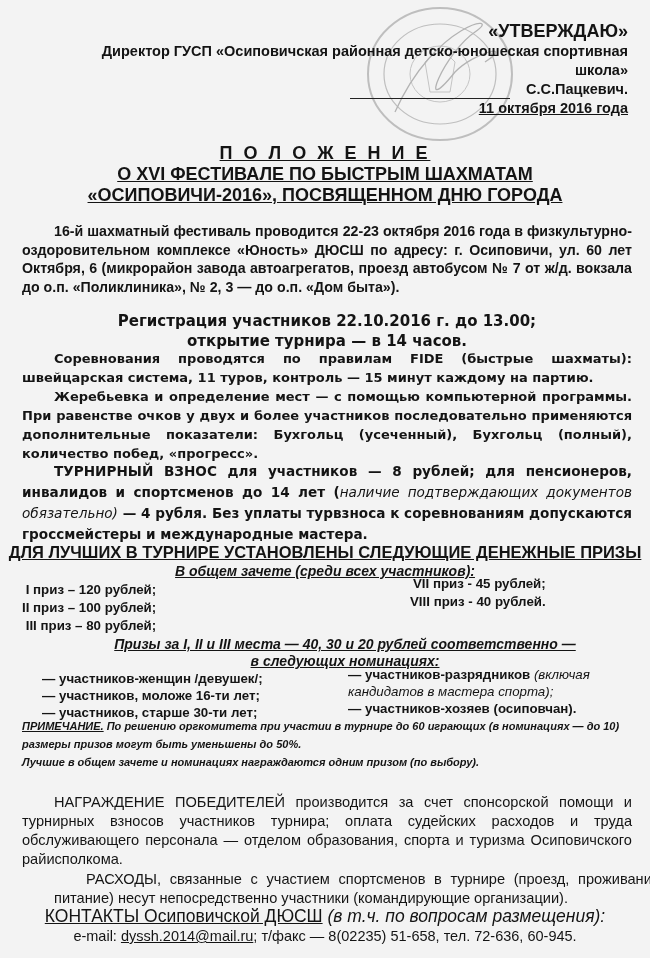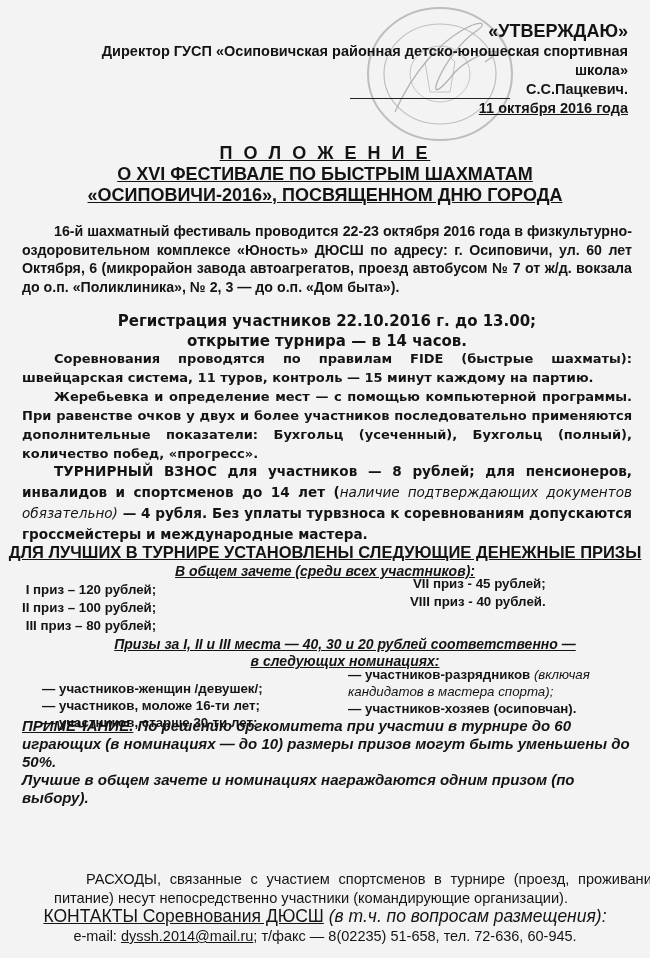--- a/index.html
+++ b/index.html
@@ -76,31 +76,32 @@
     <div>III приз – 80 рублей;</div>
   </div>
   <div class="prize" style="left:410px;top:575px;">
     <div>VII приз - 45 рублей;</div>
     <div>VIII приз - 40 рублей.</div>
   </div>
 
   <div class="heading i" style="top:636px;font-size:14px;left:20px;">Призы за I, II и III места — 40, 30 и 20 рублей соответственно —</div>
   <div class="heading i" style="top:653px;font-size:14px;left:20px;">в следующих номинациях:</div>
 
-  <div class="nom" style="left:42px;top:670px;margin-top:10px;">
+  <div class="nom" style="left:42px;top:670px;">
     <div>— участников-женщин /девушек/;</div>
     <div>—  участников, моложе 16-ти лет;</div>
     <div>— участников, старше 30-ти лет;</div>
   </div>
   <div class="nom" style="left:348px;top:666px;">
     <div><span>— участников-разрядников </span><span class="i" style="font-weight:normal;">(включая</span></div>
     <div class="i" style="font-weight:normal;">кандидатов в мастера спорта);</div>
     <div>— участников-хозяев (осиповчан).</div>
   </div>
 
-  <div class="para i" style="top:717px;font-size:15px;line-height:18px;text-align:left;width:620px;"><span class="u">ПРИМЕЧАНИЕ.</span><span> По решению оргкомитета при участии в турнире до 60 играющих (в номинациях — до 10) размеры призов могут быть уменьшены до 50%.</span><br><span>Лучшие в общем зачете и номинациях награждаются одним призом (по выбору).</span></div>
+  <div class="para i" style="top:717px;font-size:11px;line-height:18px;text-align:left;width:620px;"><span class="u">ПРИМЕЧАНИЕ.</span><span> По решению оргкомитета при участии в турнире до 60 играющих (в номинациях — до 10) размеры призов могут быть уменьшены до 50%.</span><br><span>Лучшие в общем зачете и номинациях награждаются одним призом (по выбору).</span></div>
 
+  <div class="para indent" style="top:793px;font-weight:normal;font-size:14.6px;line-height:19px;">НАГРАЖДЕНИЕ ПОБЕДИТЕЛЕЙ производится за счет спонсорской помощи и турнирных взносов участников турнира; оплата судейских расходов и труда обслуживающего персонала — отделом образования, спорта и туризма Осиповичского райисполкома.</div>
   <div class="para indent" style="top:870px;font-weight:normal;font-size:14.6px;line-height:19px;margin-left:32px;">РАСХОДЫ, связанные с участием спортсменов в турнире (проезд, проживание, питание) несут непосредственно участники (командирующие организации).</div>
 
-  <div class="abs" style="left:0;width:650px;top:906px;text-align:center;font-size:17.5px;"><span class="u">КОНТАКТЫ Соревнования ДЮСШ</span><span class="i"> (в т.ч. по вопросам размещения):</span></div>
+  <div class="abs" style="left:0;width:650px;top:906px;text-align:center;font-size:17.5px;"><span class="u">КОНТАКТЫ Осиповичской ДЮСШ</span><span class="i"> (в т.ч. по вопросам размещения):</span></div>
   <div class="abs b" style="left:0;width:650px;top:928px;text-align:center;font-size:14.5px;"><span>e-mail: </span><span class="u">dyssh.2014@mail.ru</span><span>; т/факс — 8(02235) 51-658, тел. 72-636, 60-945.</span></div>
 
 </div>
 
 </body></html>

